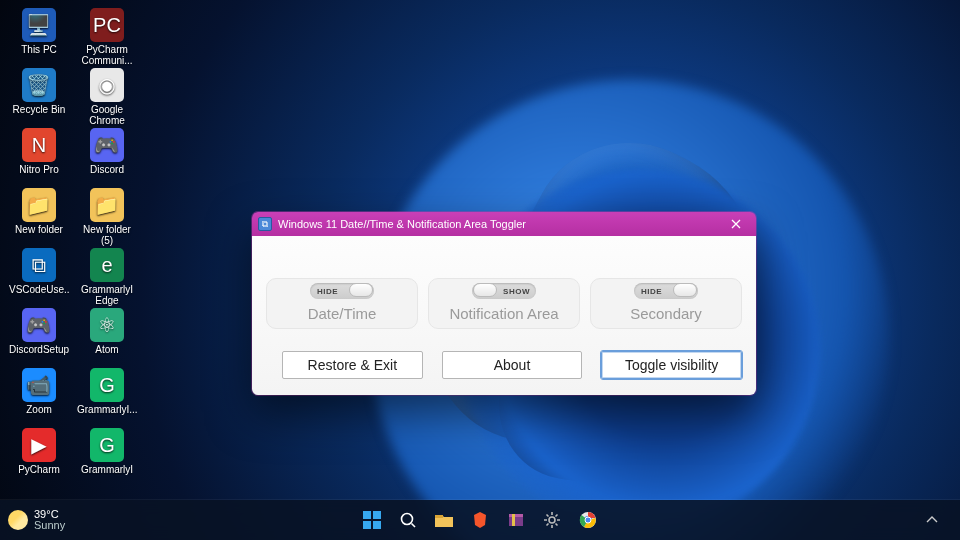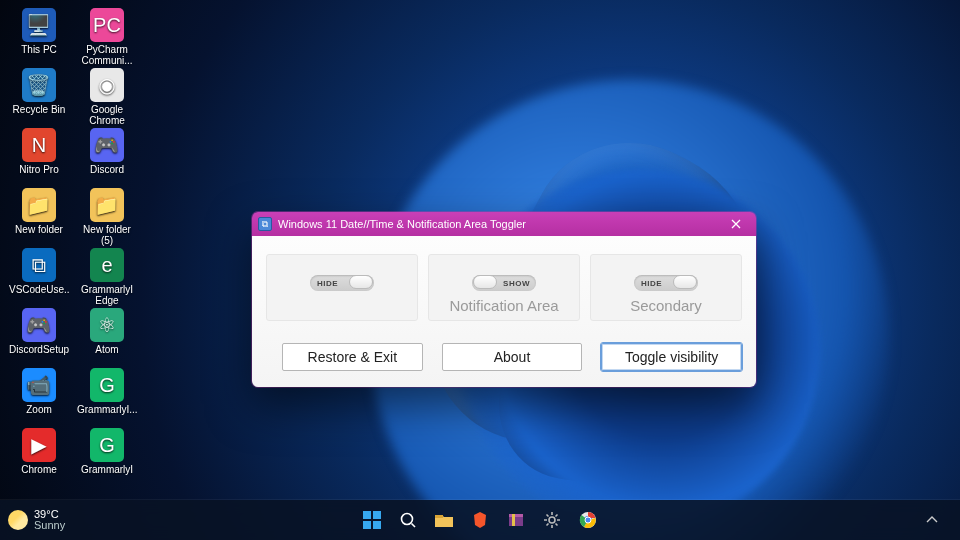--- a/index.html
+++ b/index.html
@@ -81,22 +81,23 @@
     width:28px; height:18px; display:flex; align-items:center; justify-content:center;
     cursor:pointer; font-size:12px; color:#fff;
   }
   .app-body {
     background: linear-gradient(#fdfdfd,#f4f4f4);
     padding: 18px 14px 16px;
   }
   .toggle-row { display:flex; justify-content:space-between; gap:10px; margin-bottom:22px; }
   .toggle-card {
     flex:1; text-align:center;
-    background:#f3f3f3; border:1px solid #e6e6e6; border-radius:3px;
-    padding:20px 6px 6px;
+    background:#f3f3f3; border:1px solid #e6e6e6; border-radius:10px;
+    padding:4px 6px 6px;
+    margin-top:24px;
   }
   .switch {
     width:64px; height:16px; margin:0 auto 6px; border-radius:8px; position:relative;
     background:linear-gradient(#ddd,#ccc); display:flex; align-items:center; cursor:pointer;
     box-shadow: inset 0 1px 2px rgba(0,0,0,0.2);
   }
   .switch .track-label {
     flex:1; font-size:8px; font-weight:bold; letter-spacing:0.5px; color:#444;
   }
   .switch .knob {
@@ -128,21 +129,21 @@
   <div class="petal" style="width:150px;height:160px;left:500px;top:320px;transform:rotate(12deg);background:linear-gradient(135deg,#103e8c,#061b44)"></div>
 </div>
 
 <div class="desktop">
   <div id="icon-grid" style="display:grid;grid-template-columns:62px 62px;gap:2px 6px;">
       <div class="d-icon">
         <div class="glyph" style="background:#1e5bb8;color:#fff">🖥️</div>
         <div class="lbl">This PC</div>
       </div>
       <div class="d-icon">
-        <div class="glyph" style="background:#ec4899;color:#fff">PC</div>
+        <div class="glyph" style="background:#7f1d1d;color:#fff">PC</div>
         <div class="lbl">PyCharm Communi...</div>
       </div>
       <div class="d-icon">
         <div class="glyph" style="background:#1f7bc7;color:#fff">🗑️</div>
         <div class="lbl">Recycle Bin</div>
       </div>
       <div class="d-icon">
         <div class="glyph" style="background:#e8e8e8;color:#fff">◉</div>
         <div class="lbl">Google Chrome</div>
       </div>
@@ -181,21 +182,21 @@
       <div class="d-icon">
         <div class="glyph" style="background:#1b8cff;color:#fff">📹</div>
         <div class="lbl">Zoom</div>
       </div>
       <div class="d-icon">
         <div class="glyph" style="background:#12b76a;color:#fff">G</div>
         <div class="lbl">GrammarlyI...</div>
       </div>
       <div class="d-icon">
         <div class="glyph" style="background:#e42b2b;color:#fff">▶</div>
-        <div class="lbl">Chrome</div>
+        <div class="lbl">PyCharm</div>
       </div>
       <div class="d-icon">
         <div class="glyph" style="background:#12b76a;color:#fff">G</div>
         <div class="lbl">GrammarlyI</div>
       </div>
     </div>
 </div>
 
 <div class="app-window">
   <div class="title-bar">
@@ -207,20 +208,21 @@
         </svg>
     </span>
   </div>
   <div class="app-body">
     <div class="toggle-row" id="toggle-row">
         <div class="toggle-card">
           <div class="switch hide">
             <span class="track-label">HIDE</span>
             <span class="knob"></span>
           </div>
+          <div class="toggle-label">Date/Time</div>
         </div>
         <div class="toggle-card">
           <div class="switch show">
             <span class="track-label">SHOW</span>
             <span class="knob"></span>
           </div>
           <div class="toggle-label">Notification Area</div>
         </div>
         <div class="toggle-card">
           <div class="switch hide">

